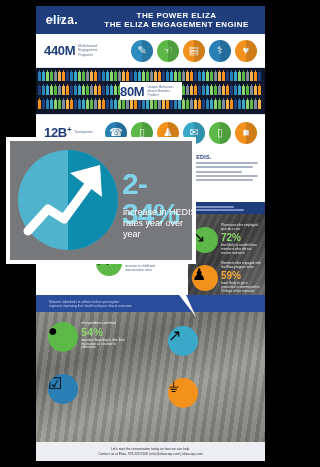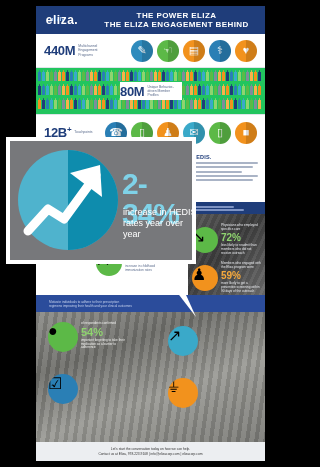--- a/index.html
+++ b/index.html
@@ -36,21 +36,21 @@
   .icons{display:flex;gap:4px;margin-left:auto;}
   .ico{width:22px;height:22px;border-radius:50%;position:relative;overflow:hidden;}
   .ico .half{position:absolute;right:0;top:0;width:50%;height:100%;background:rgba(0,0,0,.14);}
   .ico .gl{position:absolute;inset:0;display:flex;align-items:center;justify-content:center;
            color:#fff;font-size:11px;line-height:1;}
   .c-blue{background:#2e8bbd;} .c-green{background:#5cb947;}
   .c-orange{background:#f2921d;} .c-blue2{background:#2a7fb5;}
   .c-teal{background:#3aa9c9;}
 
   
-  .people{position:absolute;left:0;top:62px;width:229px;height:46px;background:#22c55e;
+  .people{position:absolute;left:0;top:62px;width:229px;height:46px;background:#0f172a;
           overflow:hidden;}
   .prow{position:absolute;left:2px;width:225px;height:13px;display:flex;gap:1px;}
   .person{width:3px;height:12px;position:relative;flex:0 0 3px;}
   .person b{position:absolute;left:.6px;top:0;width:1.8px;height:2px;border-radius:50%;display:block;}
   .person i{position:absolute;left:0;top:2.4px;width:3px;height:9px;display:block;}
   .p80{position:absolute;left:84px;top:14px;width:62px;height:18px;background:#fff;
        display:flex;align-items:center;z-index:3;}
 
   
   .mid{position:absolute;left:0;top:144px;width:229px;height:145px;background:#fff;}
@@ -130,21 +130,21 @@
           <i style="left:0;height:3px;"></i>
             <i style="left:2.5px;height:5px;"></i>
           <i style="left:5px;height:2.5px;"></i>
             <i style="left:7.5px;height:4px;"></i>
           <i style="left:10px;height:2px;"></i>
         </div>
         <div class="word">eliza.</div>
       </div>
       <div class="hdr-title">
         <div>THE POWER ELIZA</div>
-        <div>THE ELIZA ENGAGEMENT BEHIND</div>
+        <div>THE ELIZA ENGAGEMENT ENGINE</div>
       </div>
     </div>
 
     <div class="row" id="row-440">
       <div class="bignum">440M</div>
       <div class="numlbl">Multichannel Engagement Programs</div>
       <div class="icons">
         <div class="ico c-blue">
             <span class="gl">✎</span>
             <div class="half"></div>

